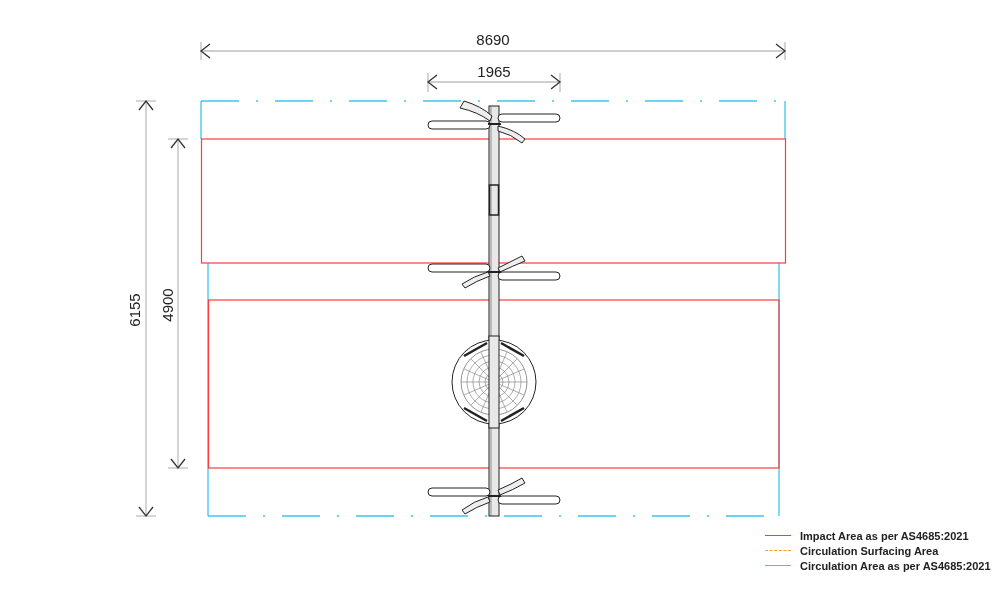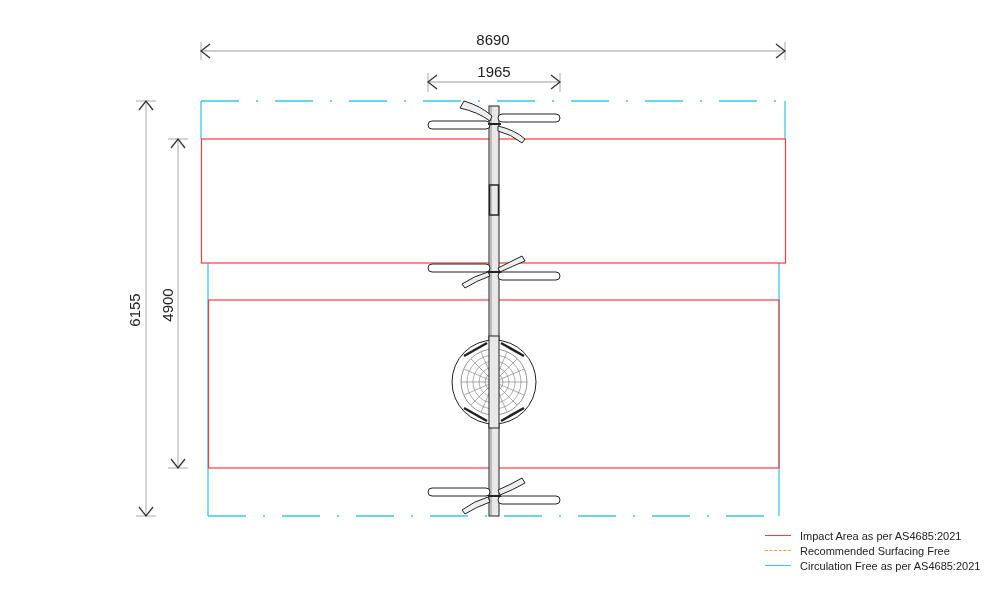--- a/index.html
+++ b/index.html
@@ -1,19 +1,19 @@
 <!DOCTYPE html>
 <html><head>
   <meta charset="utf-8">
   <style>
     html, body { margin: 0; padding: 0; background: #ffffff; }
     body { width: 1000px; height: 606px; position: relative; overflow: hidden; font-family: "Liberation Sans", sans-serif; }
     #drawing { position: absolute; left: 0; top: 0; width: 1000px; height: 606px; }
     .dim-text { font-family: "Liberation Sans", sans-serif; font-size: 15px; fill: #222; }
-    .legend { position: absolute; left: 765px; top: 528px; font-size: 11px; color: #222; }
+    .legend { position: absolute; left: 765px; top: 528px; font-size: 11px; color: #222; font-weight: bold; }
     .legend-row { display: flex; align-items: center; height: 15px; }
     .legend-swatch { width: 26px; height: 0; margin-right: 9px; }
     .sw-solid { border-top: 1.6px solid; }
     .sw-dash { border-top: 1.6px dashed; }
   </style>
 </head>
 <body>
 
 <svg id="drawing" viewBox="0 0 1000 606" xmlns="http://www.w3.org/2000/svg">
 
@@ -119,19 +119,19 @@
   </g>
 </svg>
 
 <div class="legend">
   <div class="legend-row">
     <span class="legend-swatch sw-solid" style="border-color:#ff3b3b"></span>
     <span>Impact Area as per AS4685:2021</span>
   </div>
   <div class="legend-row">
     <span class="legend-swatch sw-dash" style="border-color:#f5a030"></span>
-    <span>Recommended Surfacing Free</span>
+    <span>Circulation Surfacing Area</span>
   </div>
   <div class="legend-row">
     <span class="legend-swatch sw-solid" style="border-color:#38c8ec"></span>
-    <span>Circulation Free as per AS4685:2021</span>
+    <span>Circulation Area as per AS4685:2021</span>
   </div>
 </div>
 
 </body></html>

